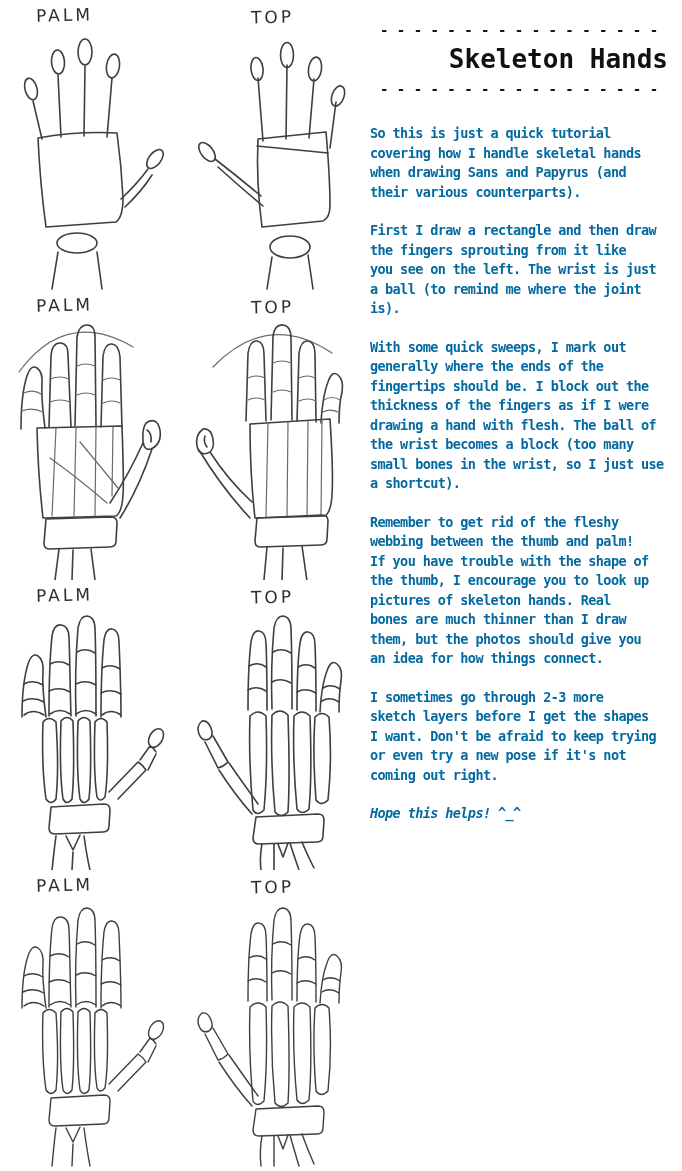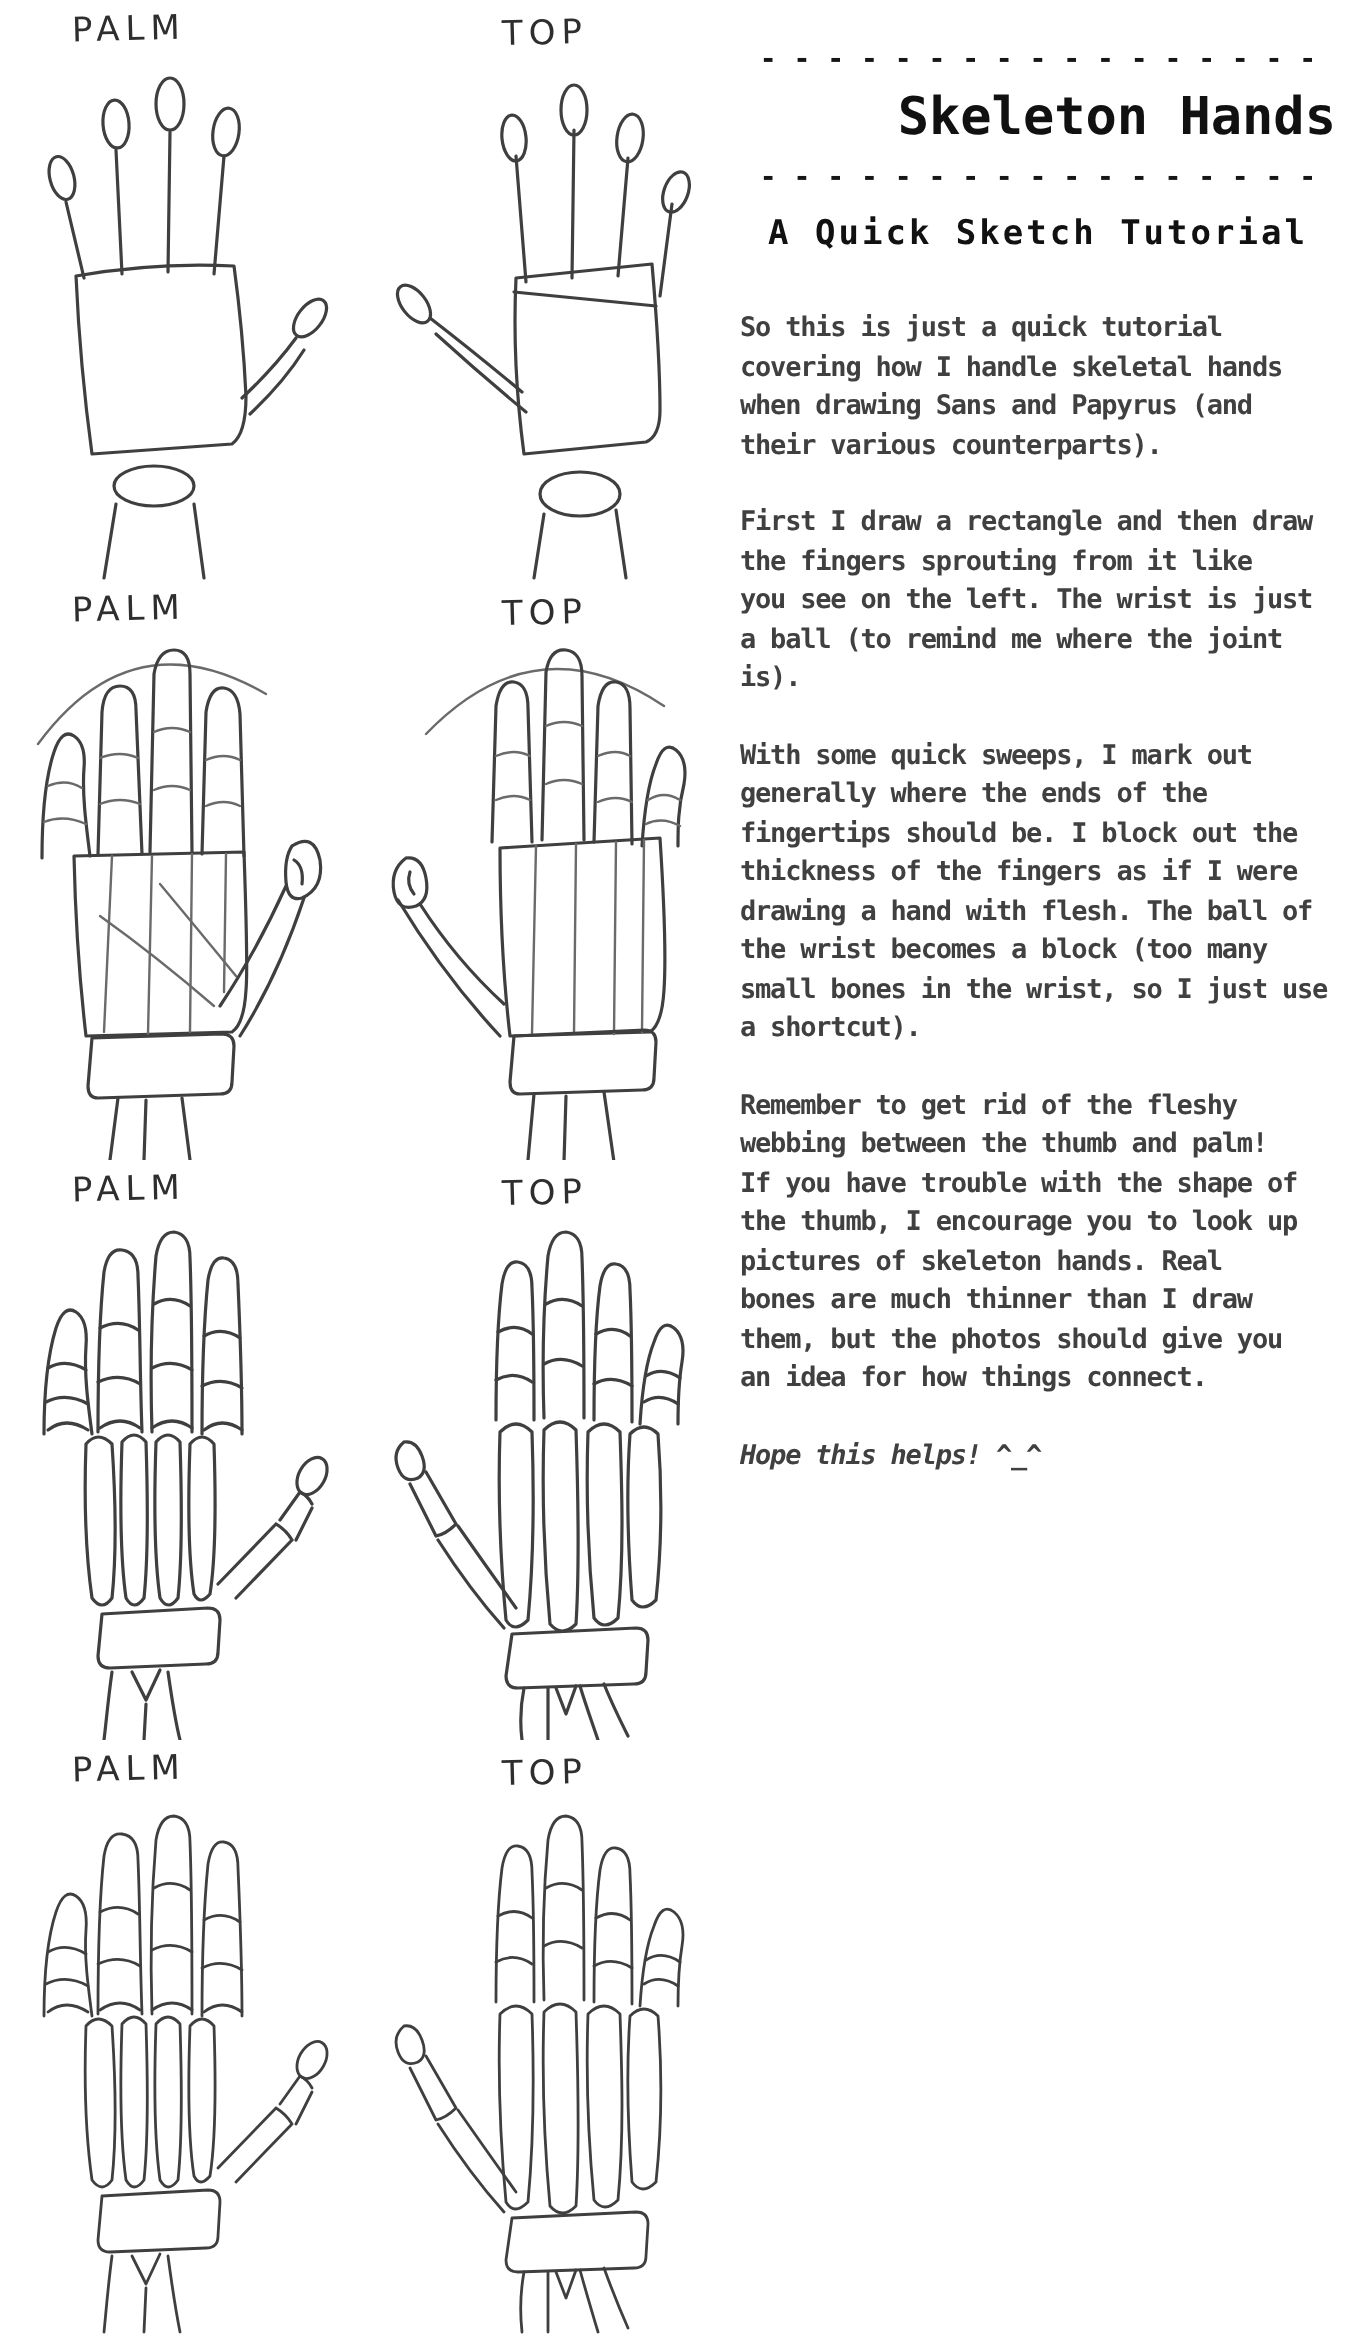--- a/index.html
+++ b/index.html
@@ -46,21 +46,21 @@
     margin:5px 0 6px 0;white-space:nowrap;
   }
   .subtitle{
     font-weight:bold;font-size:17px;line-height:22px;
     text-align:center;letter-spacing:1.5px;color:#111111;
     margin:9px 0 0 0;white-space:nowrap;
   }
   .body-text{margin-top:27px;}
   .para{
     font-weight:bold;font-size:13.5px;line-height:19.5px;
-    letter-spacing:-0.6px;color:#404040;
+    letter-spacing:-0.6px;color:#0369a1;
     white-space:pre-line;
     margin:0 0 19px 0;
   }
   .closing{margin-bottom:0;font-style:italic;}
 </style>
 </head>
 <body>
 
 <div class="sheet">
 
@@ -212,21 +212,20 @@
       </svg>
       <span class="hand-label left">PALM</span>
       <span class="hand-label right">TOP</span>
     </div>
   </div>
 
   <div class="text-col">
     <div class="dash-line">- - - - - - - - - - - - - - - - -</div>
     <div class="title">Skeleton Hands</div>
     <div class="dash-line">- - - - - - - - - - - - - - - - -</div>
-    <div class="subtitle">A Quick Sketch Tutorial</div>
     <div class="body-text">
       <p class="para">So this is just a quick tutorial
 covering how I handle skeletal hands
 when drawing Sans and Papyrus (and
 their various counterparts).</p>
       <p class="para">First I draw a rectangle and then draw
 the fingers sprouting from it like
 you see on the left. The wrist is just
 a ball (to remind me where the joint
 is).</p>
@@ -239,17 +238,22 @@
 small bones in the wrist, so I just use
 a shortcut).</p>
       <p class="para">Remember to get rid of the fleshy
 webbing between the thumb and palm!
 If you have trouble with the shape of
 the thumb, I encourage you to look up
 pictures of skeleton hands. Real
 bones are much thinner than I draw
 them, but the photos should give you
 an idea for how things connect.</p>
+      <p class="para">I sometimes go through 2-3 more
+sketch layers before I get the shapes
+I want. Don't be afraid to keep trying
+or even try a new pose if it's not
+coming out right.</p>
       <p class="para closing">Hope this helps! ^_^</p>
     </div>
   </div>
 
 </div>
 
 </body></html>

